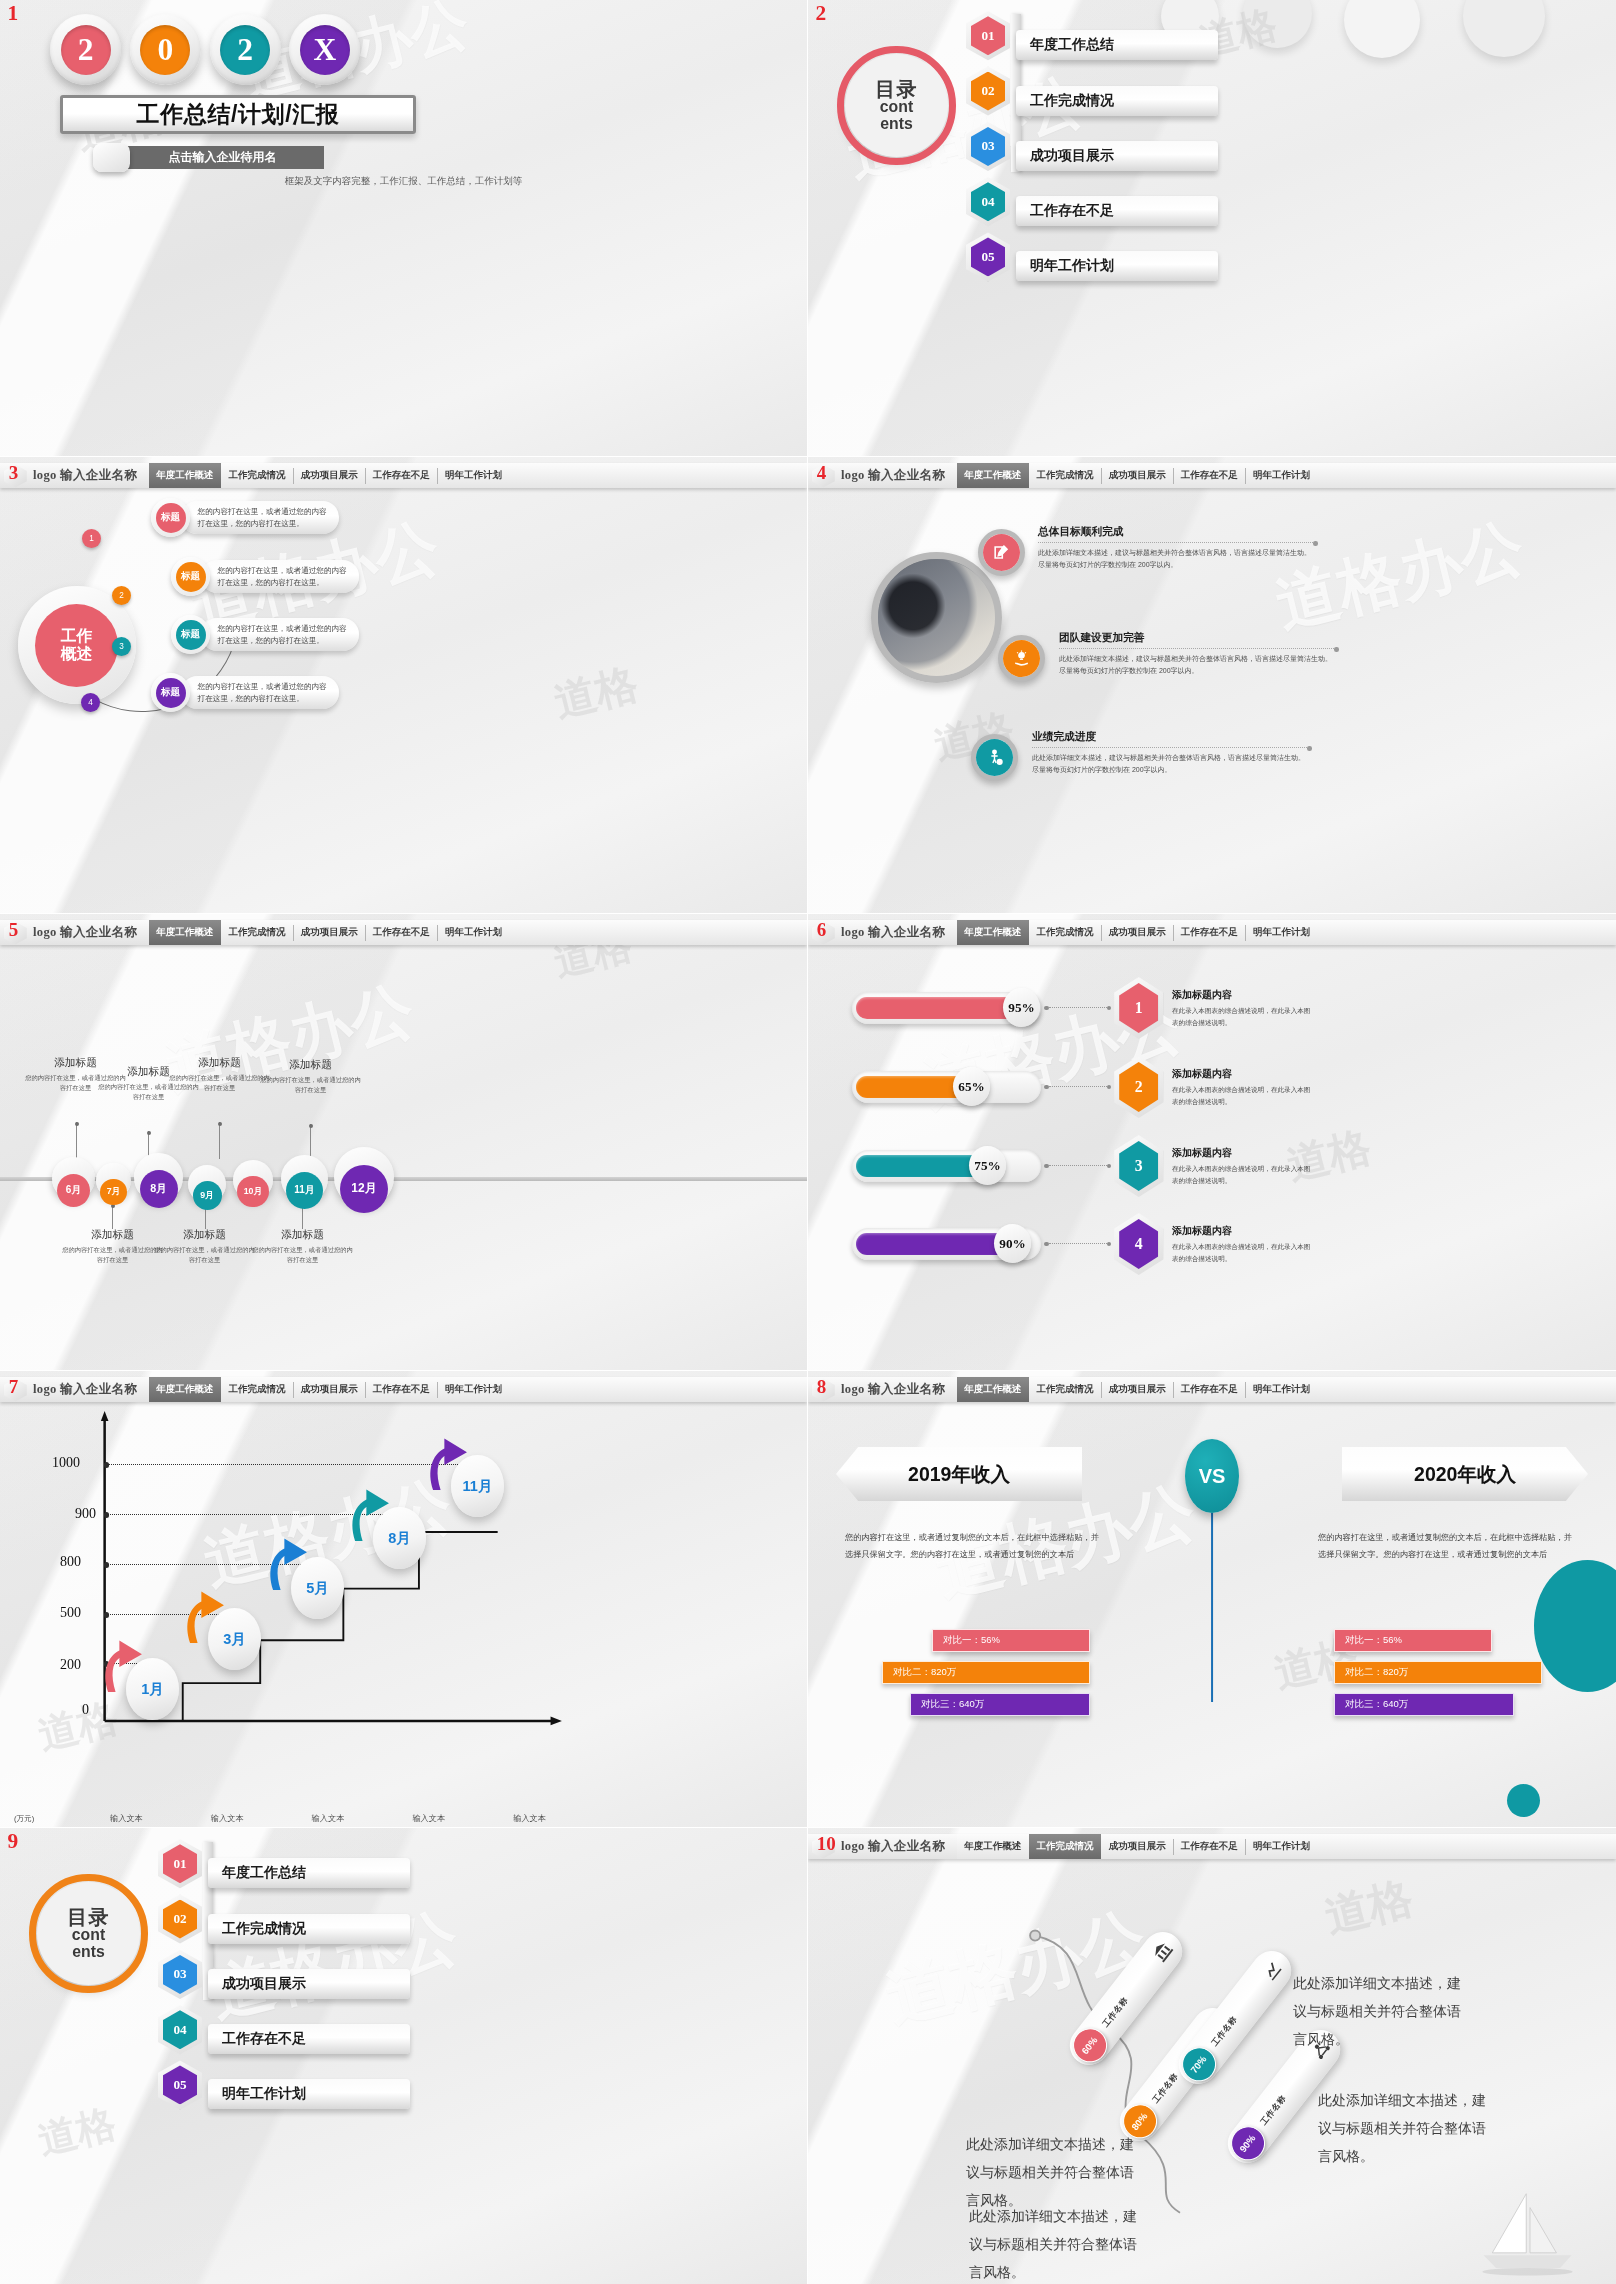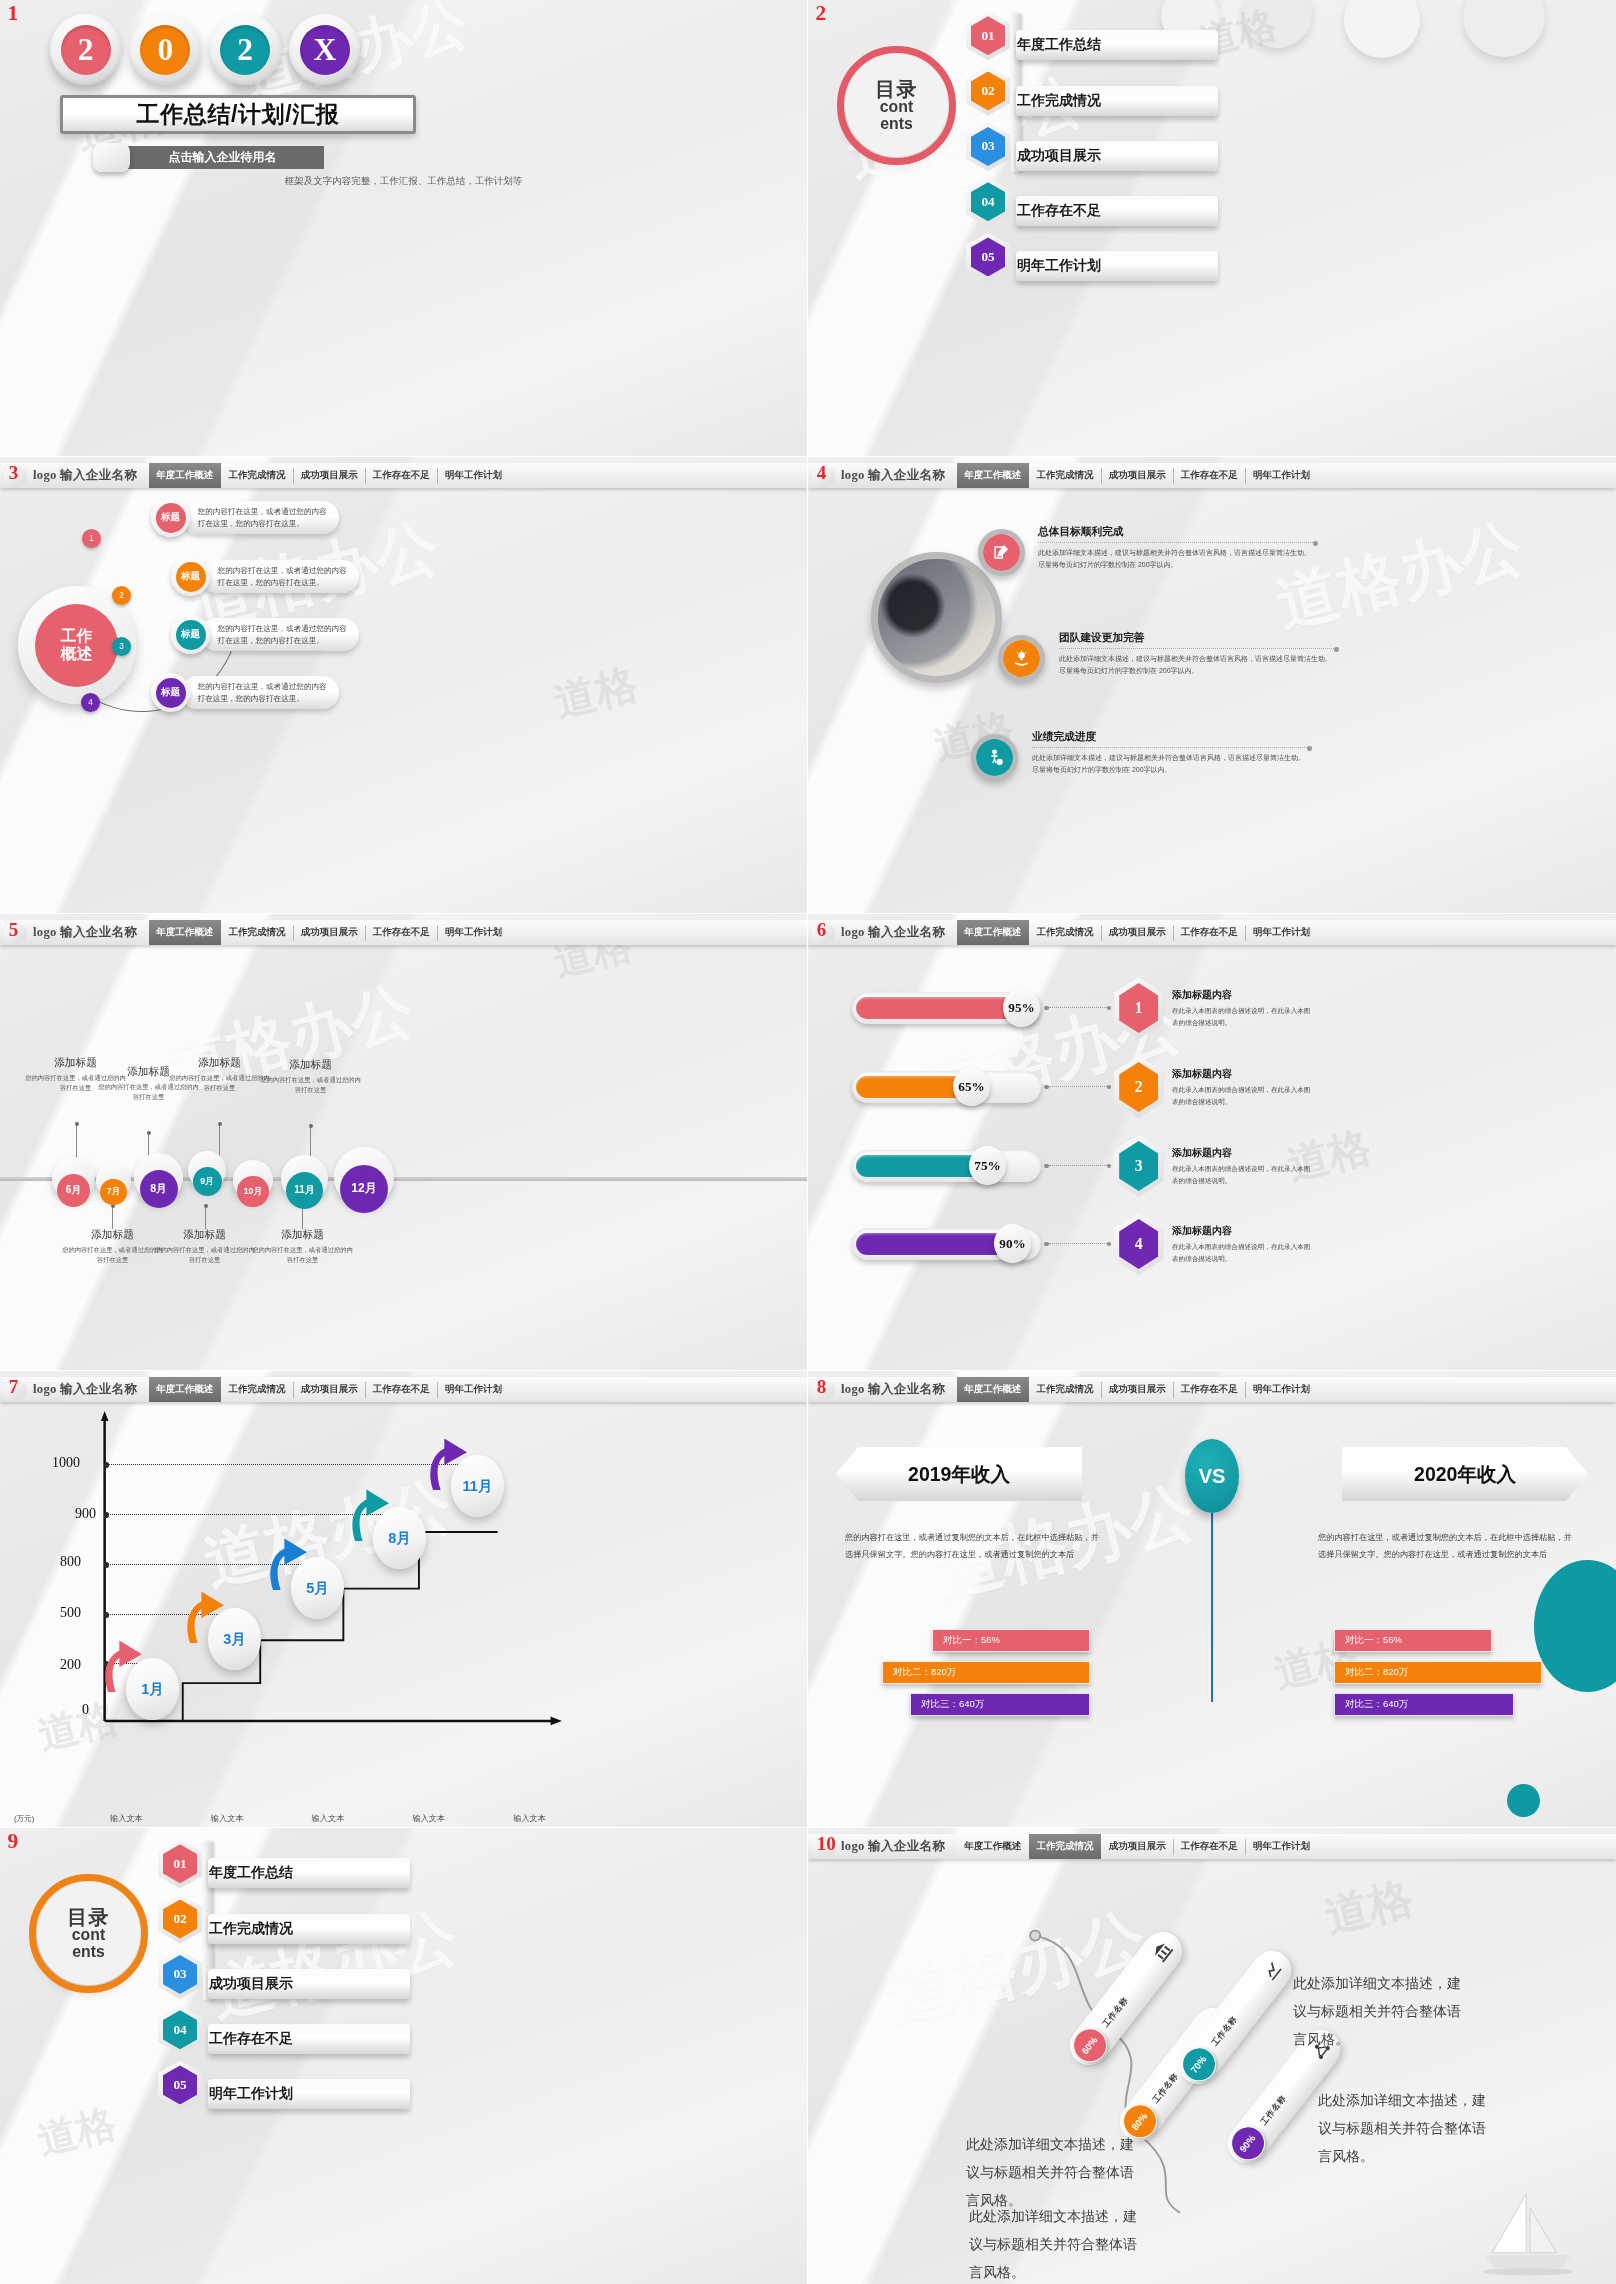--- a/index.html
+++ b/index.html
@@ -72,21 +72,21 @@
   .toc-cn { font-size:20px; font-weight:700; color:#3a3a3a; letter-spacing:1.3px; line-height:1; }
   .toc-en { font-size:15.8px; font-weight:700; color:#3a3a3a; line-height:1.05; text-align:right; }
   .toc-list { position:absolute; z-index:14; display:flex; flex-direction:column; gap:6.3px; }
   .toc-row { display:flex; align-items:flex-end; gap:6px; }
   .hexnum { width:34px; height:39px; display:flex; align-items:center; justify-content:center; color:#fff; font-size:13.2px; font-weight:700;
             clip-path:polygon(50% 0,100% 25%,100% 75%,50% 100%,0 75%,0 25%); font-family:"Liberation Serif",serif;
             filter:drop-shadow(1.3px 1.9px 1.9px rgba(0,0,0,.3)); }
   .hexwrap { width:44px; height:49px; display:flex; align-items:center; justify-content:center;
              background:linear-gradient(150deg,#fdfdfd,#dcdcdc);
              clip-path:polygon(50% 0,100% 25%,100% 75%,50% 100%,0 75%,0 25%); filter:drop-shadow(1.3px 1.9px 2.5px rgba(0,0,0,.25)); }
-  .toc-bar { width:202px; height:30px; display:flex; align-items:center; padding-left:1px; border-radius:4px;
+  .toc-bar { width:202px; height:30px; display:flex; align-items:center; padding-left:14px; border-radius:4px;
              background:linear-gradient(180deg,#fbfbfb 0%,#ffffff 45%,#d8d8d8 100%); box-shadow:0 3.2px 5px rgba(0,0,0,.2);
              font-size:14px; font-weight:700; color:#1b1b1b; }
   .toc-spine { position:absolute; width:10px; background:linear-gradient(90deg,#fafafa,#d2d2d2); box-shadow:1.3px 0 3.2px rgba(0,0,0,.18); z-index:13; }
 
   
   .s3-bigcircle { position:absolute; left:17.6px; top:129px; width:118px; height:118px; border-radius:50%;
                   background:linear-gradient(160deg,#ffffff,#e4e4e4); box-shadow:0 6.3px 11.3px rgba(0,0,0,.2);
                   display:flex; align-items:center; justify-content:center; z-index:11; }
   .s3-bigcircle > div { width:83px; height:83px; border-radius:50%; background:#e7606d; color:#fff; display:flex; flex-direction:column;
                         align-items:center; justify-content:center; font-size:15.8px; font-weight:700; line-height:1.15; }
@@ -462,21 +462,21 @@
 
     <div class="s5-node" style="left:52px;top:243px;width:43px;height:43px;">
         <div style="width:33px;height:33px;background:#e7606d;font-size:10px">6月</div>
       </div>
     <div class="s5-node" style="left:96px;top:249px;width:35px;height:35px;">
         <div style="width:26.5px;height:26.5px;background:#f4820a;font-size:8.8px">7月</div>
       </div>
     <div class="s5-node" style="left:134px;top:239px;width:49px;height:49px;">
         <div style="width:38px;height:38px;background:#6f28b2;font-size:10.7px">8月</div>
       </div>
-    <div class="s5-node" style="left:188px;top:237px;width:38px;height:38px;">
+    <div class="s5-node" style="left:188px;top:251px;width:38px;height:38px;">
         <div style="width:29px;height:29px;background:#109aa3;font-size:8.8px">9月</div>
       </div>
     <div class="s5-node" style="left:233px;top:246px;width:40px;height:40px;">
         <div style="width:31.5px;height:31.5px;background:#e7606d;font-size:8.8px">10月</div>
       </div>
     <div class="s5-node" style="left:281px;top:241px;width:47px;height:47px;">
         <div style="width:37px;height:37px;background:#109aa3;font-size:10px">11月</div>
       </div>
     <div class="s5-node" style="left:334px;top:233px;width:60px;height:60px;">
         <div style="width:48px;height:48px;background:#6f28b2;font-size:12px">12月</div>

